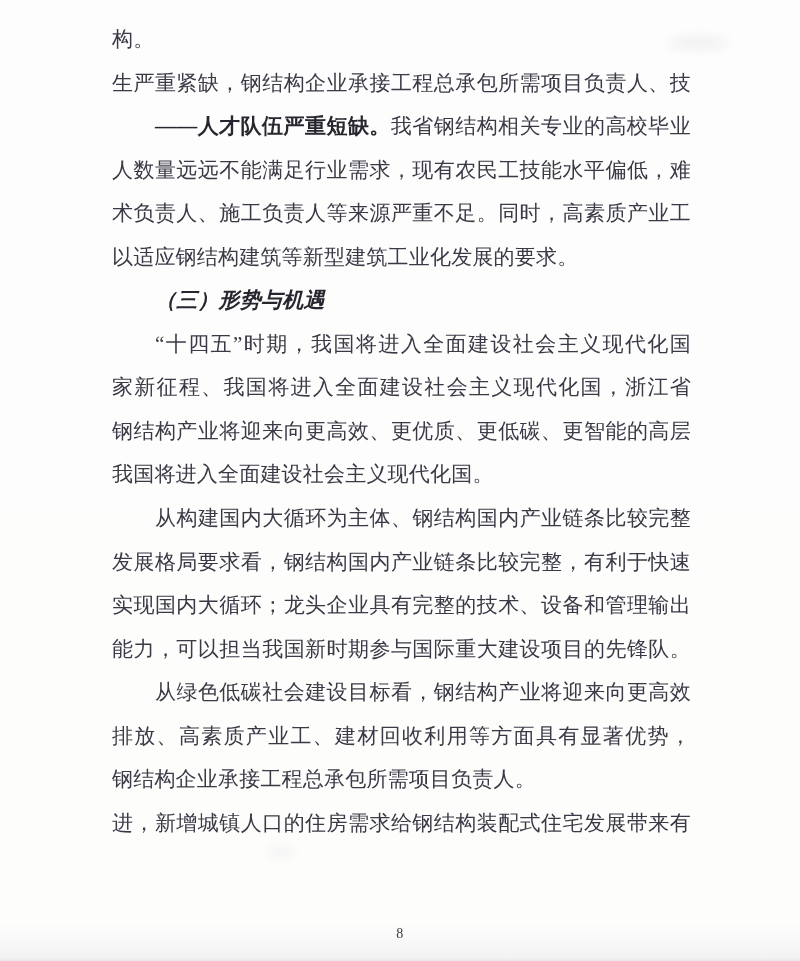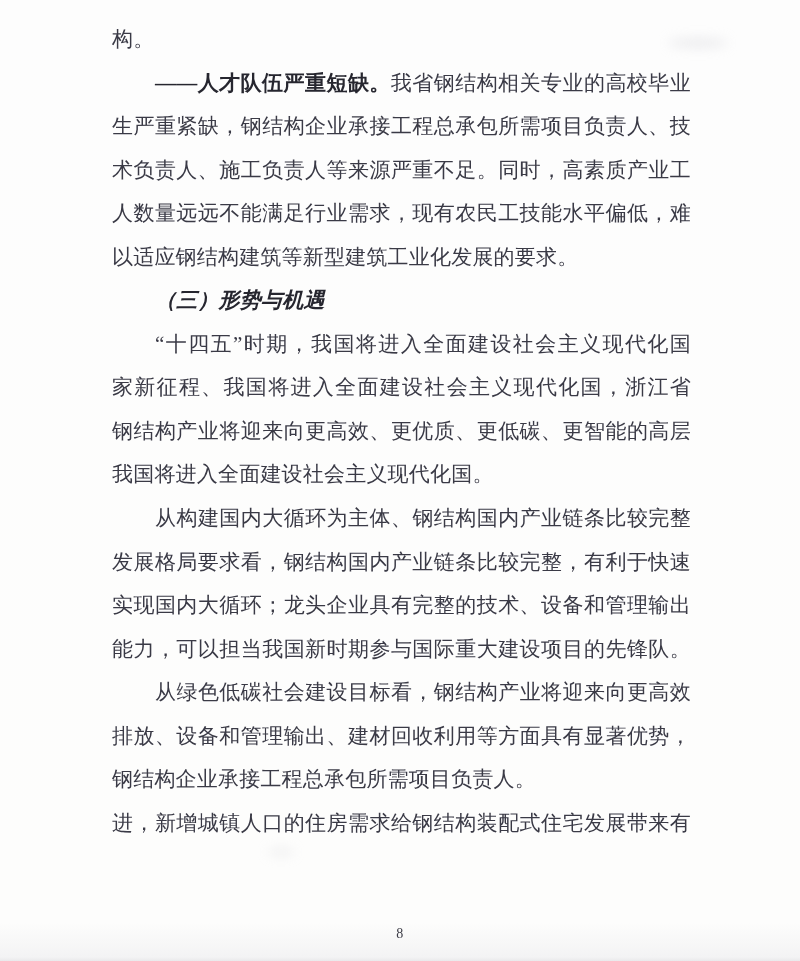--- a/index.html
+++ b/index.html
@@ -75,36 +75,36 @@
 </style>
 </head>
 <body>
 
 <div class="page">
   <div class="smudge smudge-a"></div>
   <div class="smudge smudge-b"></div>
 
   <div class="text-block" id="text-block">
       <div class="line"><span>构。</span></div>
+      <div class="line just"><span>生严重紧缺，钢结构企业承接工程总承包所需项目负责人、技</span></div>
       <div class="line just" style="text-indent: 43px;"><span class="bold">——人才队伍严重短缺。</span><span>我省钢结构相关专业的高校毕业</span></div>
-      <div class="line just"><span>生严重紧缺，钢结构企业承接工程总承包所需项目负责人、技</span></div>
+      <div class="line just"><span>人数量远远不能满足行业需求，现有农民工技能水平偏低，难</span></div>
       <div class="line just"><span>术负责人、施工负责人等来源严重不足。同时，高素质产业工</span></div>
-      <div class="line just"><span>人数量远远不能满足行业需求，现有农民工技能水平偏低，难</span></div>
       <div class="line"><span>以适应钢结构建筑等新型建筑工业化发展的要求。</span></div>
       <div class="line" style="text-indent: 43px; font-style: italic;"><span class="bold">（三）形势与机遇</span></div>
       <div class="line just" style="text-indent: 43px;"><span>“十四五”时期，我国将进入全面建设社会主义现代化国</span></div>
       <div class="line just"><span>家新征程、我国将进入全面建设社会主义现代化国，浙江省</span></div>
       <div class="line just"><span>钢结构产业将迎来向更高效、更优质、更低碳、更智能的高层</span></div>
       <div class="line"><span>我国将进入全面建设社会主义现代化国。</span></div>
       <div class="line just" style="text-indent: 43px;"><span>从构建国内大循环为主体、钢结构国内产业链条比较完整</span></div>
       <div class="line just"><span>发展格局要求看，钢结构国内产业链条比较完整，有利于快速</span></div>
       <div class="line just"><span>实现国内大循环；龙头企业具有完整的技术、设备和管理输出</span></div>
       <div class="line just"><span>能力，可以担当我国新时期参与国际重大建设项目的先锋队。</span></div>
       <div class="line just" style="text-indent: 43px;"><span>从绿色低碳社会建设目标看，钢结构产业将迎来向更高效</span></div>
-      <div class="line just"><span>排放、设备和管理输出、建材回收利用等方面具有显著优势，</span></div>
+      <div class="line just"><span>排放、高素质产业工、建材回收利用等方面具有显著优势，</span></div>
       <div class="line"><span>钢结构企业承接工程总承包所需项目负责人。</span></div>
       <div class="line just"><span>进，新增城镇人口的住房需求给钢结构装配式住宅发展带来有</span></div>
     </div>
 
   <div class="footer">
     <span class="page-number">8</span>
   </div>
 </div>
 
 </body></html>

